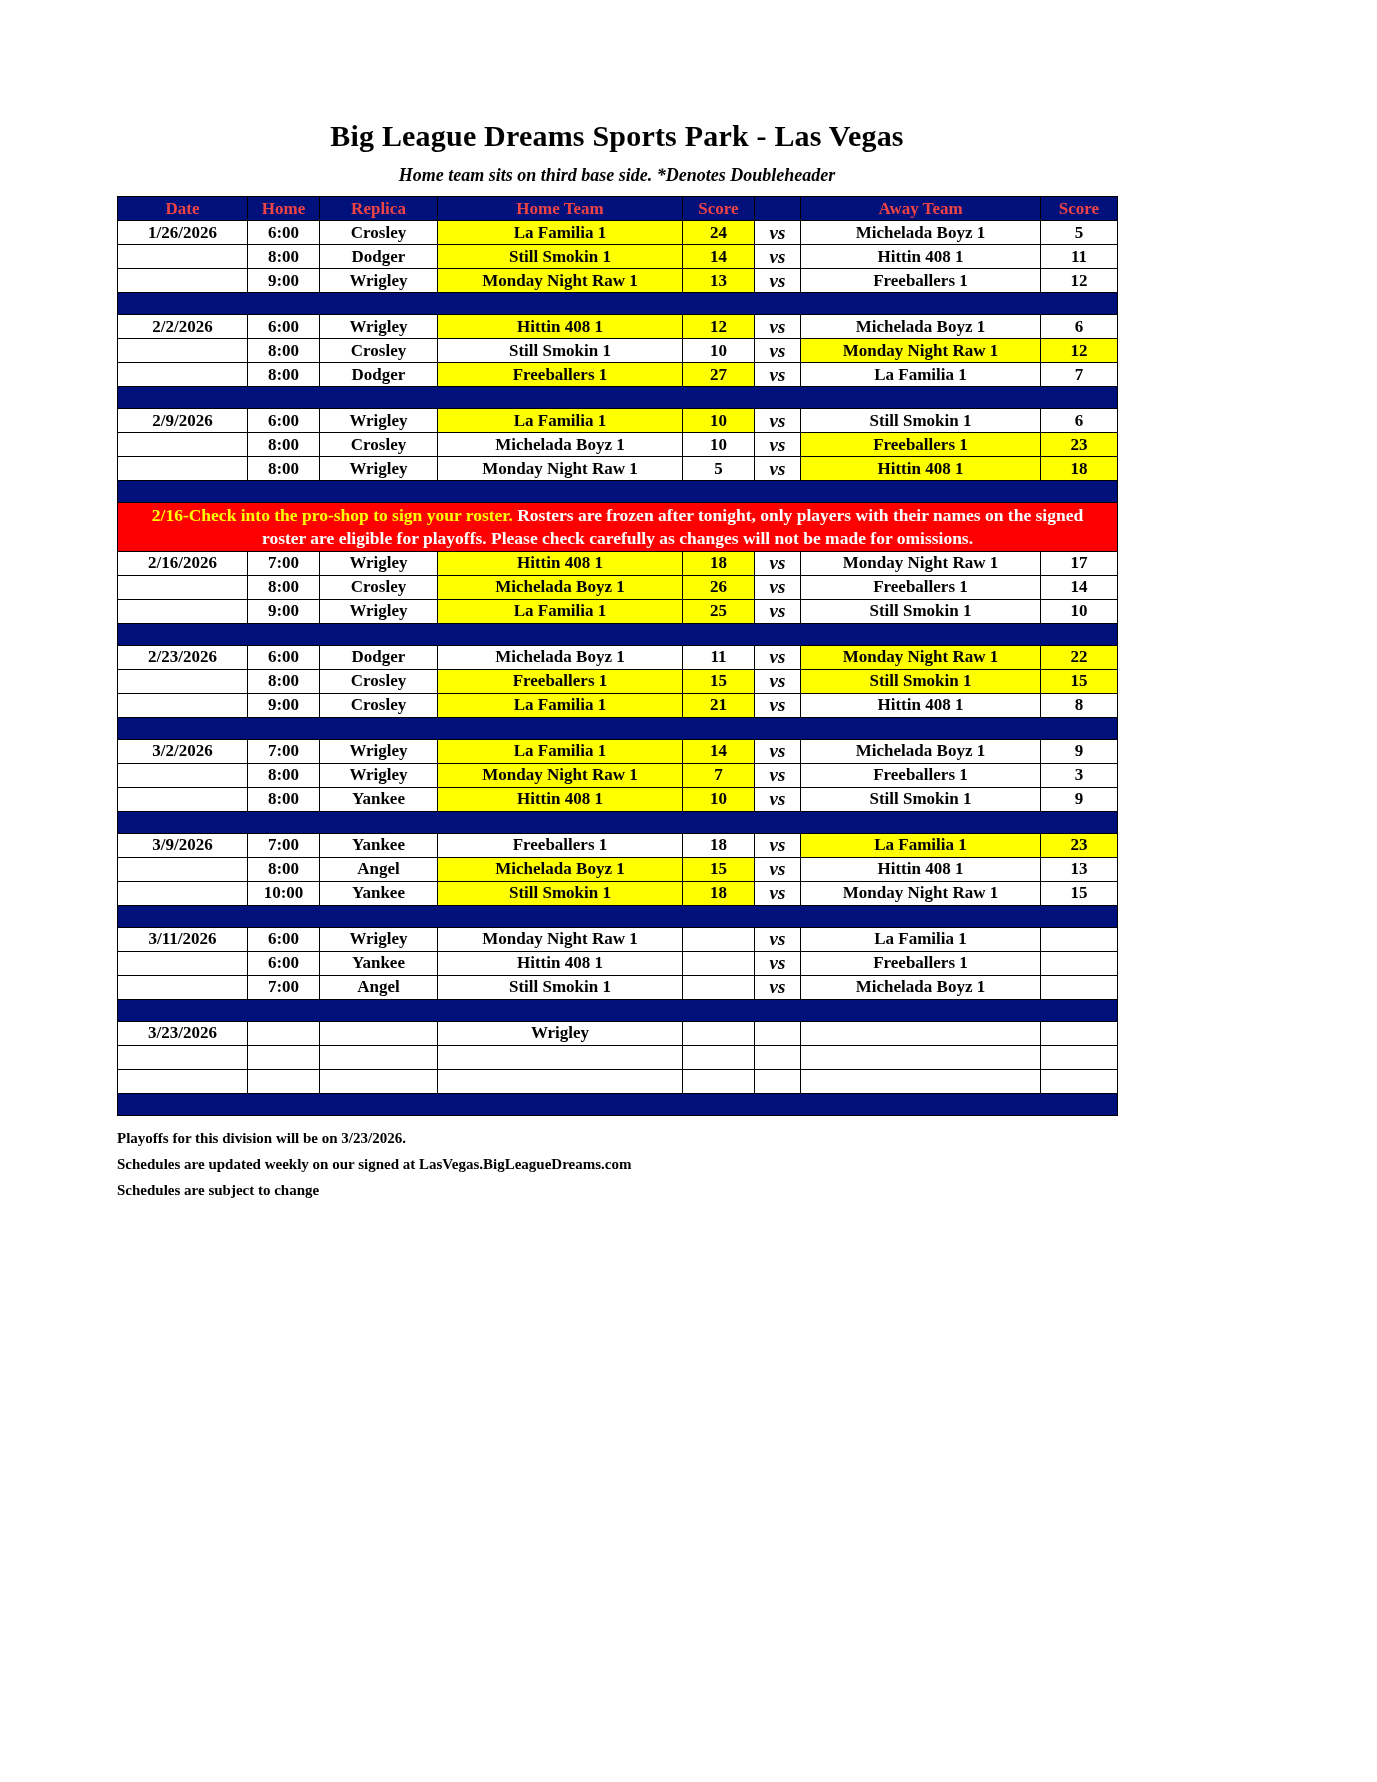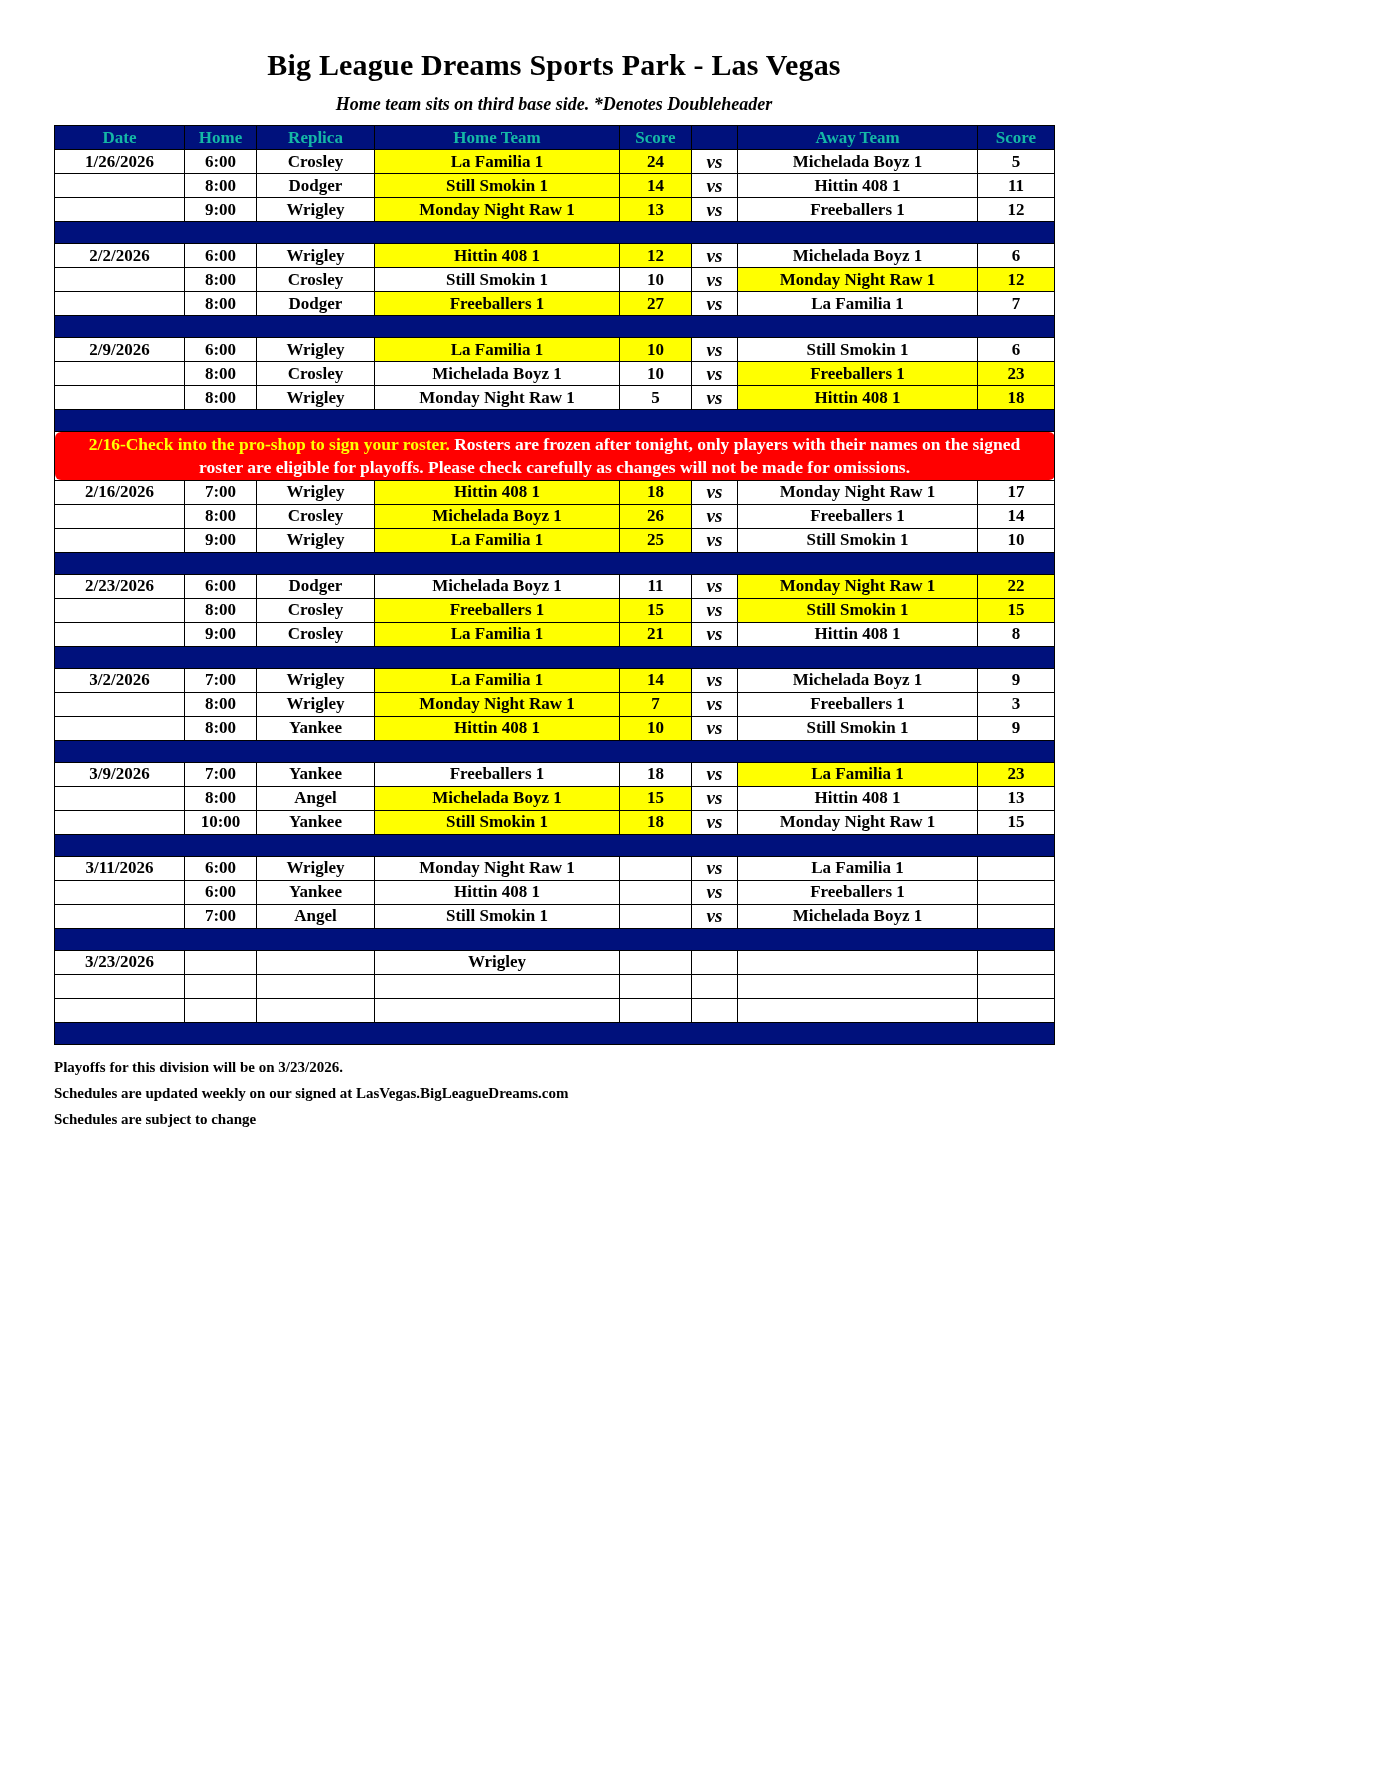--- a/index.html
+++ b/index.html
@@ -12,22 +12,22 @@
   body{
     width:1377px; height:1782px;
     background:#ffffff;
     color:#000;
     font-family:"Liberation Serif", serif;
     font-weight:700;
     overflow:hidden;
   }
   .sheet{
     width:1000px;
-    margin-left:54px;
-    padding-top:48px;
+    margin-left:117px;
+    padding-top:119px;
   }
   .title{
     font-size:30px;
     text-align:center;
     margin:0 0 12px 0;
     letter-spacing:.2px;
   }
   .subtitle{
     font-size:24px;
     text-align:center;
@@ -49,36 +49,35 @@
     height:24px;
     padding:0 3px;
     text-align:center;
     font-size:17px;
     font-weight:700;
     overflow:hidden;
     white-space:nowrap;
   }
   .schedule thead th{
     background:var(--navy);
-    color:#14b8a6;
+    color:#ef4444;
   }
   tr.sep-row td{
     background:var(--navy);
     height:22px;
   }
   td.hl{ background:var(--yellow); }
   td.vs-cell{ font-style:italic; font-size:19px; }
   tr.banner-row td{
     background:var(--red);
     height:48px;
     white-space:normal;
     line-height:1.3;
     font-size:17.5px;
     padding:1px 14px;
-    border-radius:6px;
   }
   .banner-hl{ color:var(--yellow); }
   .banner-rest{ color:#ffffff; }
   .footer{ margin-top:14px; }
   .footer p{
     margin:0 0 9px 0;
     font-size:15px;
   }
 </style>
 </head>

